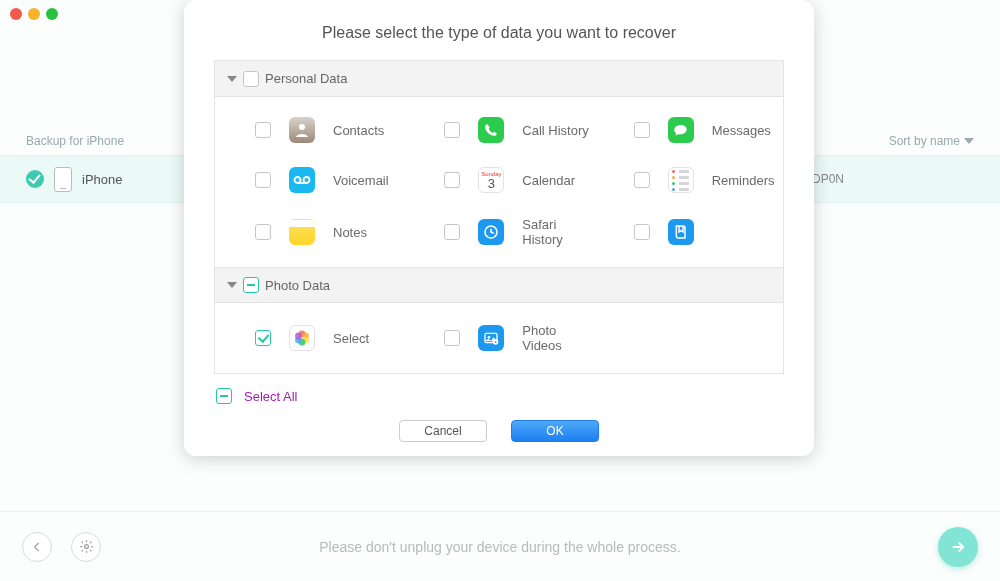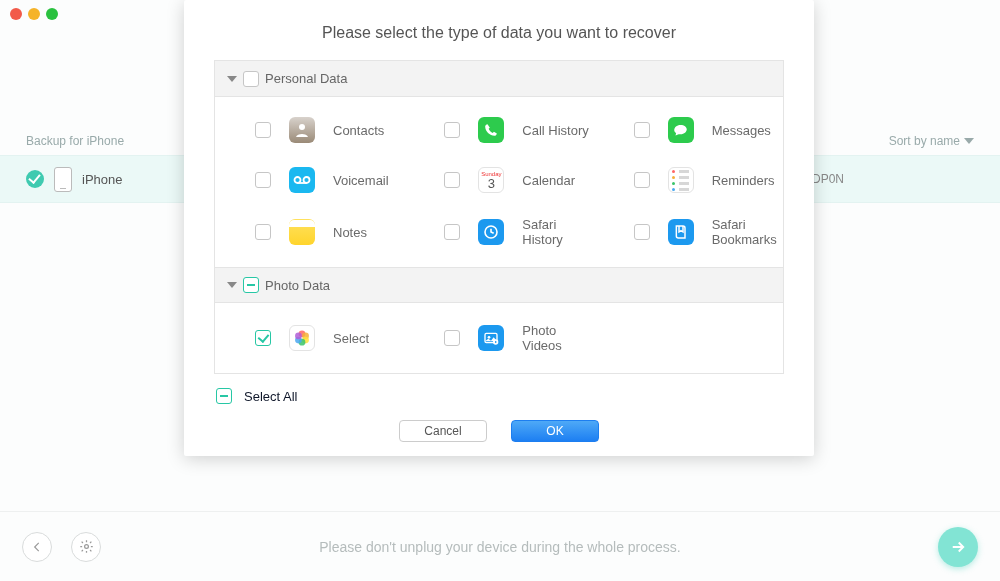--- a/index.html
+++ b/index.html
@@ -47,21 +47,21 @@
   .status-text{position:absolute;left:0;right:0;text-align:center;color:#b5bcbc;font-size:14px;}
   .go-btn{
     margin-left:auto;width:40px;height:40px;border-radius:50%;
     background:#82e4d4;display:flex;align-items:center;justify-content:center;
     box-shadow:0 2px 6px rgba(80,210,190,.4);
   }
   .go-btn svg{stroke:#fff;}
   
   .modal{
     position:absolute; left:184px; top:0; width:630px; height:456px;
-    background:#fff; box-shadow:0 3px 18px rgba(0,0,0,.18); border-radius:2px;
+    background:#fff; box-shadow:0 3px 18px rgba(0,0,0,.18); border-radius:12px;
     padding:24px 30px 14px; display:flex; flex-direction:column;
   }
   .modal-title{ text-align:center; font-size:16px; color:#555; margin-bottom:18px; }
   .groups{ border:1px solid #e4e4e4; }
   .group-hdr{
     background:#f3f3f3; height:36px; display:flex; align-items:center; gap:6px;
     padding:0 12px; border-bottom:1px solid #e4e4e4;
     font-size:13px; color:#666;
   }
   .tri{width:0;height:0;border-left:5px solid transparent;border-right:5px solid transparent;border-top:6px solid #888;}
@@ -72,21 +72,21 @@
   .chk.ind{border-color:#27c7a5;}
   .chk.ind::after{content:"";position:absolute;left:3px;top:6px;width:8px;height:2px;background:#27c7a5;}
   .chk.on{border-color:#27c7a5;}
   .chk.on::after{content:"";position:absolute;left:4px;top:1px;width:5px;height:8px;border-right:2px solid #27c7a5;border-bottom:2px solid #27c7a5;transform:rotate(40deg);}
   .items-row{display:flex;flex-wrap:wrap;padding:8px 0;}
   .item{
     width:33.33%; display:flex;align-items:center;gap:18px;
     padding:12px 0 12px 40px; color:#6a6a6a;
   }
   .ico{width:26px;height:26px;border-radius:6px;flex-shrink:0;display:flex;align-items:center;justify-content:center;font-size:13px;color:#fff;}
-  .select-all{display:flex;align-items:center;gap:12px;margin:14px 0 10px 2px;color:#0f172a;}
+  .select-all{display:flex;align-items:center;gap:12px;margin:14px 0 10px 2px;color:#a21caf;}
   .modal-btns{display:flex;justify-content:center;gap:24px;margin-top:auto;}
   .btn{
     width:88px;height:22px;border:1px solid #ccc;border-radius:4px;background:#fff;
     font-size:12px;display:flex;align-items:center;justify-content:center;cursor:pointer;
   }
   .btn.primary{
     background:linear-gradient(#4ea9f7,#1d7ff2);border:1px solid #1d7ef0;color:#fff;
   }
   
   .ico-contacts{background:linear-gradient(#d8d2cc,#9a8a77);}
@@ -222,21 +222,20 @@
         <span>Safari History</span>
       </div>
       <div class="item">
         <span class="chk"></span>
         <span class="ico ico-safb">
           <svg width="16" height="16" viewBox="0 0 24 24" fill="none" stroke="#fff" stroke-width="2.2">
               <path d="M5 3h10a3 3 0 013 3v15H8a3 3 0 01-3-3V3z"></path>
               <path d="M9 3v9l3-2 3 2V3"></path>
             </svg>
         </span>
-        <span>Safari Bookmarks</span>
       </div>
     </div>
 
     <div class="group-hdr" style="border-top:1px solid #e4e4e4;">
       <span class="tri"></span>
       <span class="chk ind"></span>
       <span>Photo Data</span>
     </div>
     <div class="items-row">
       <div class="item">

